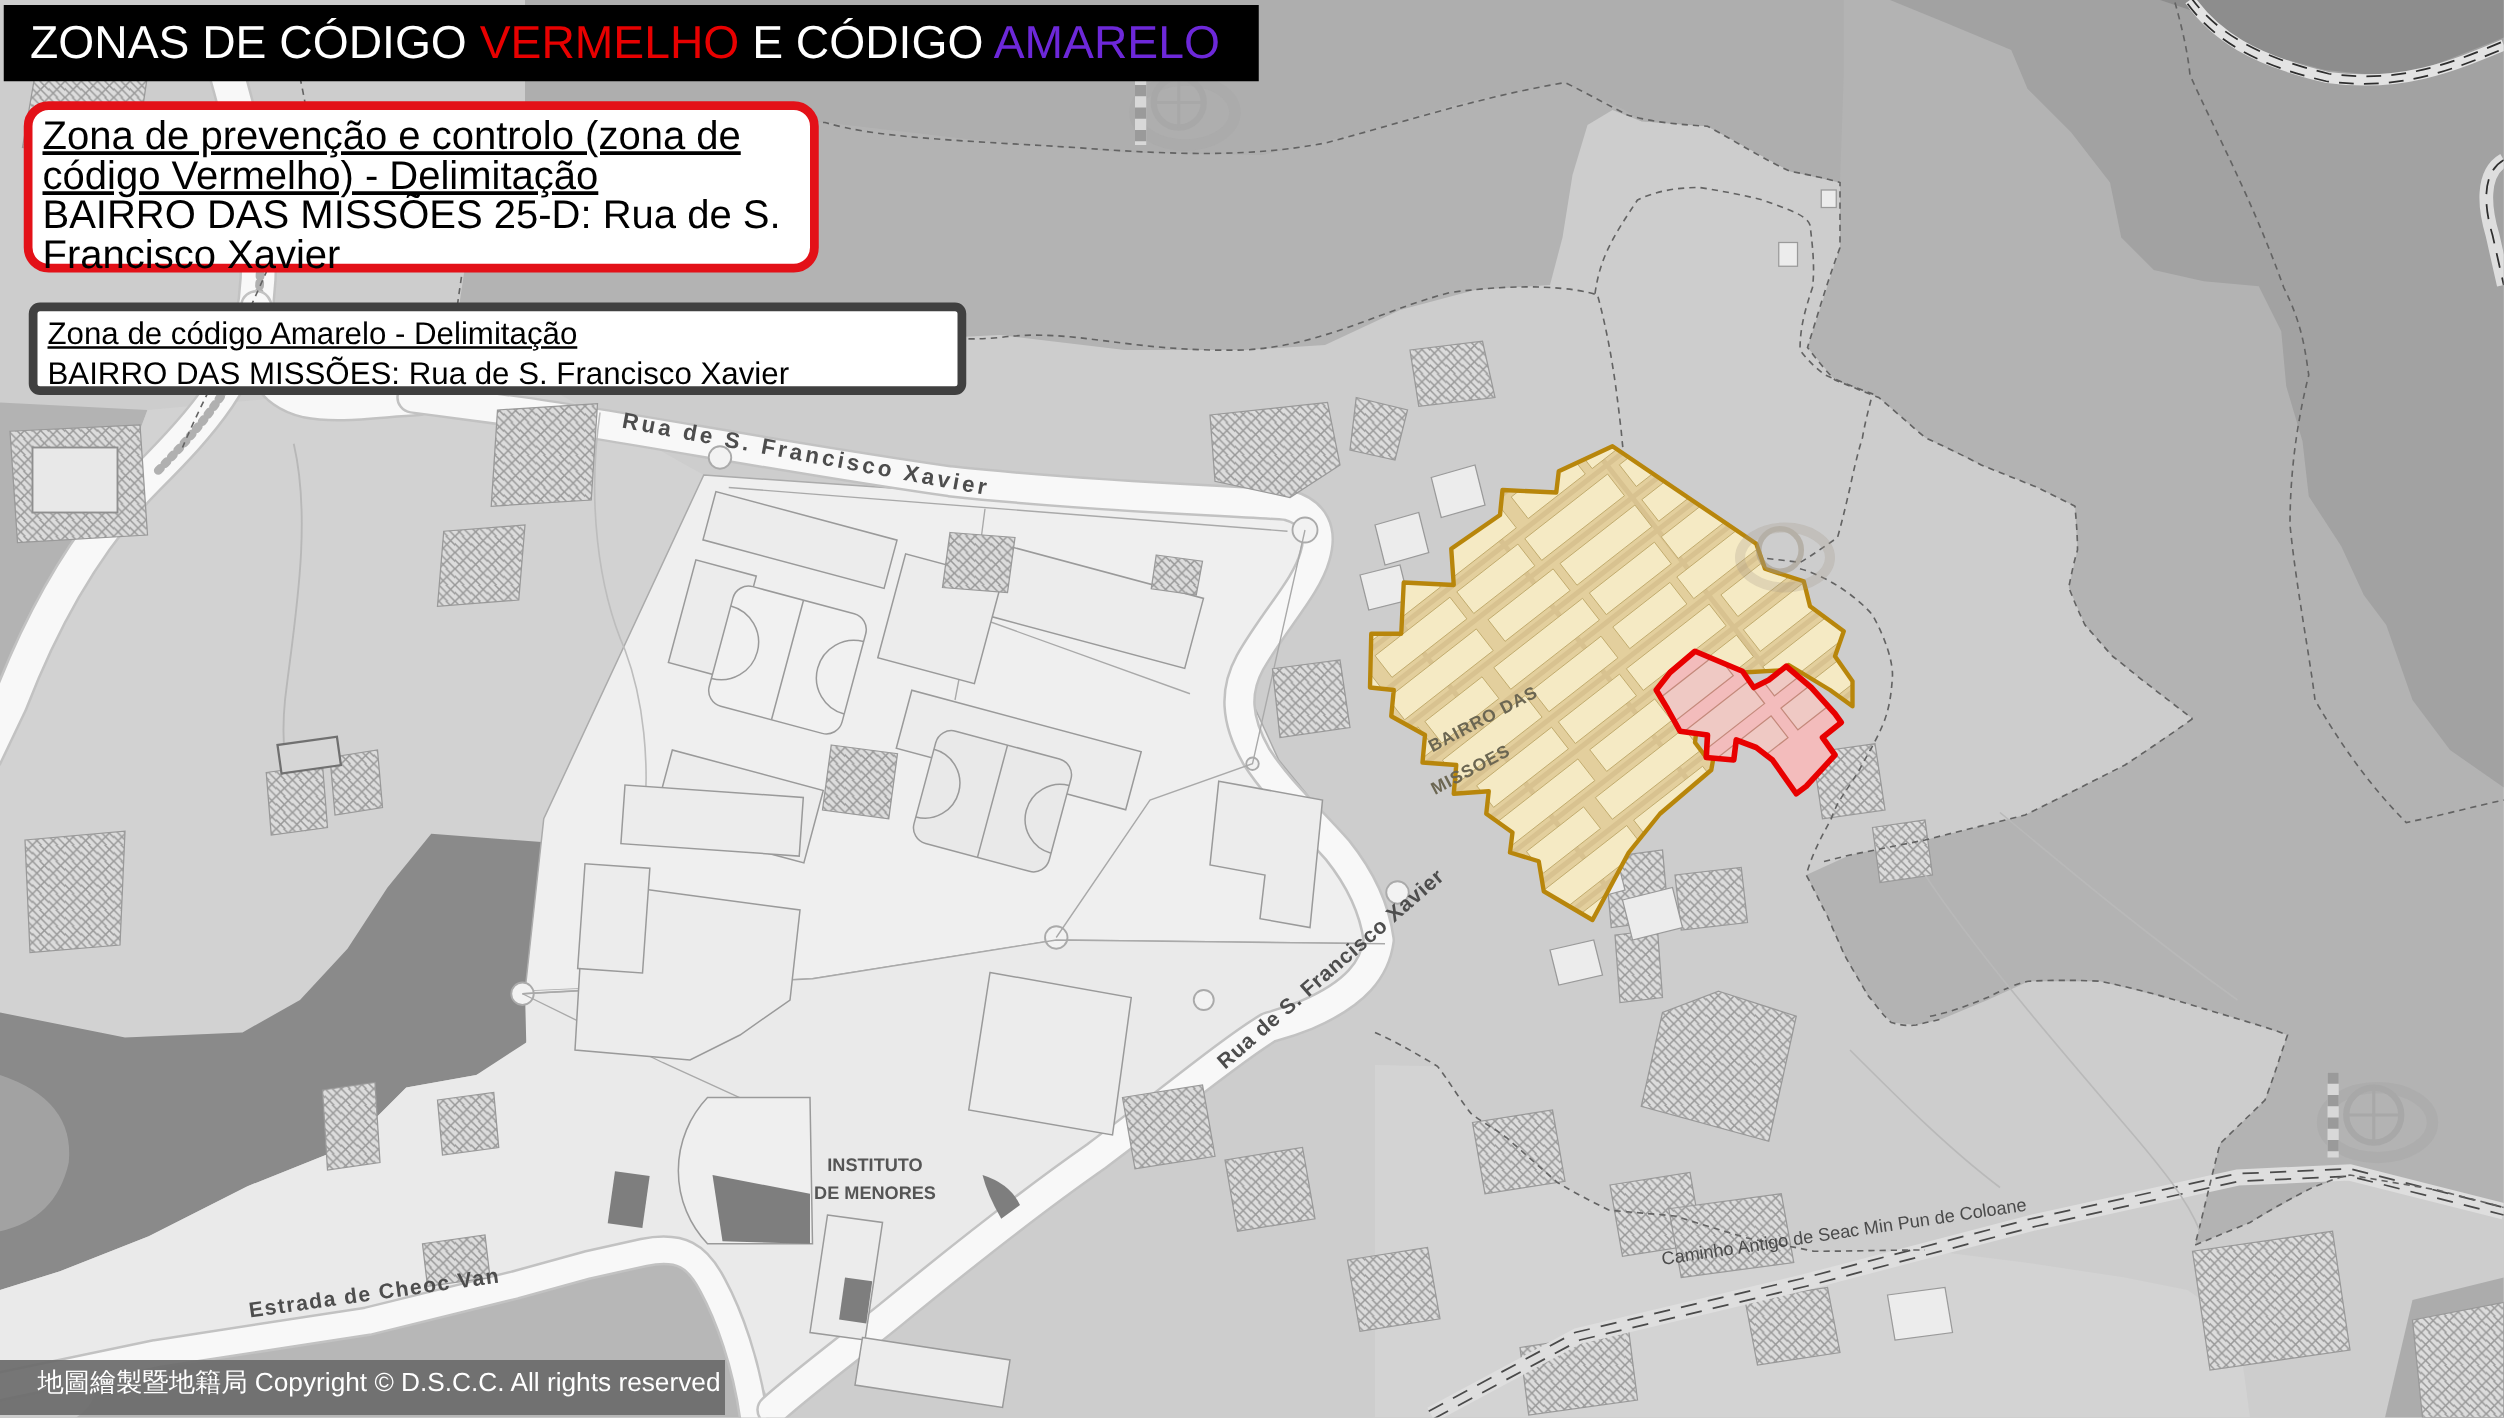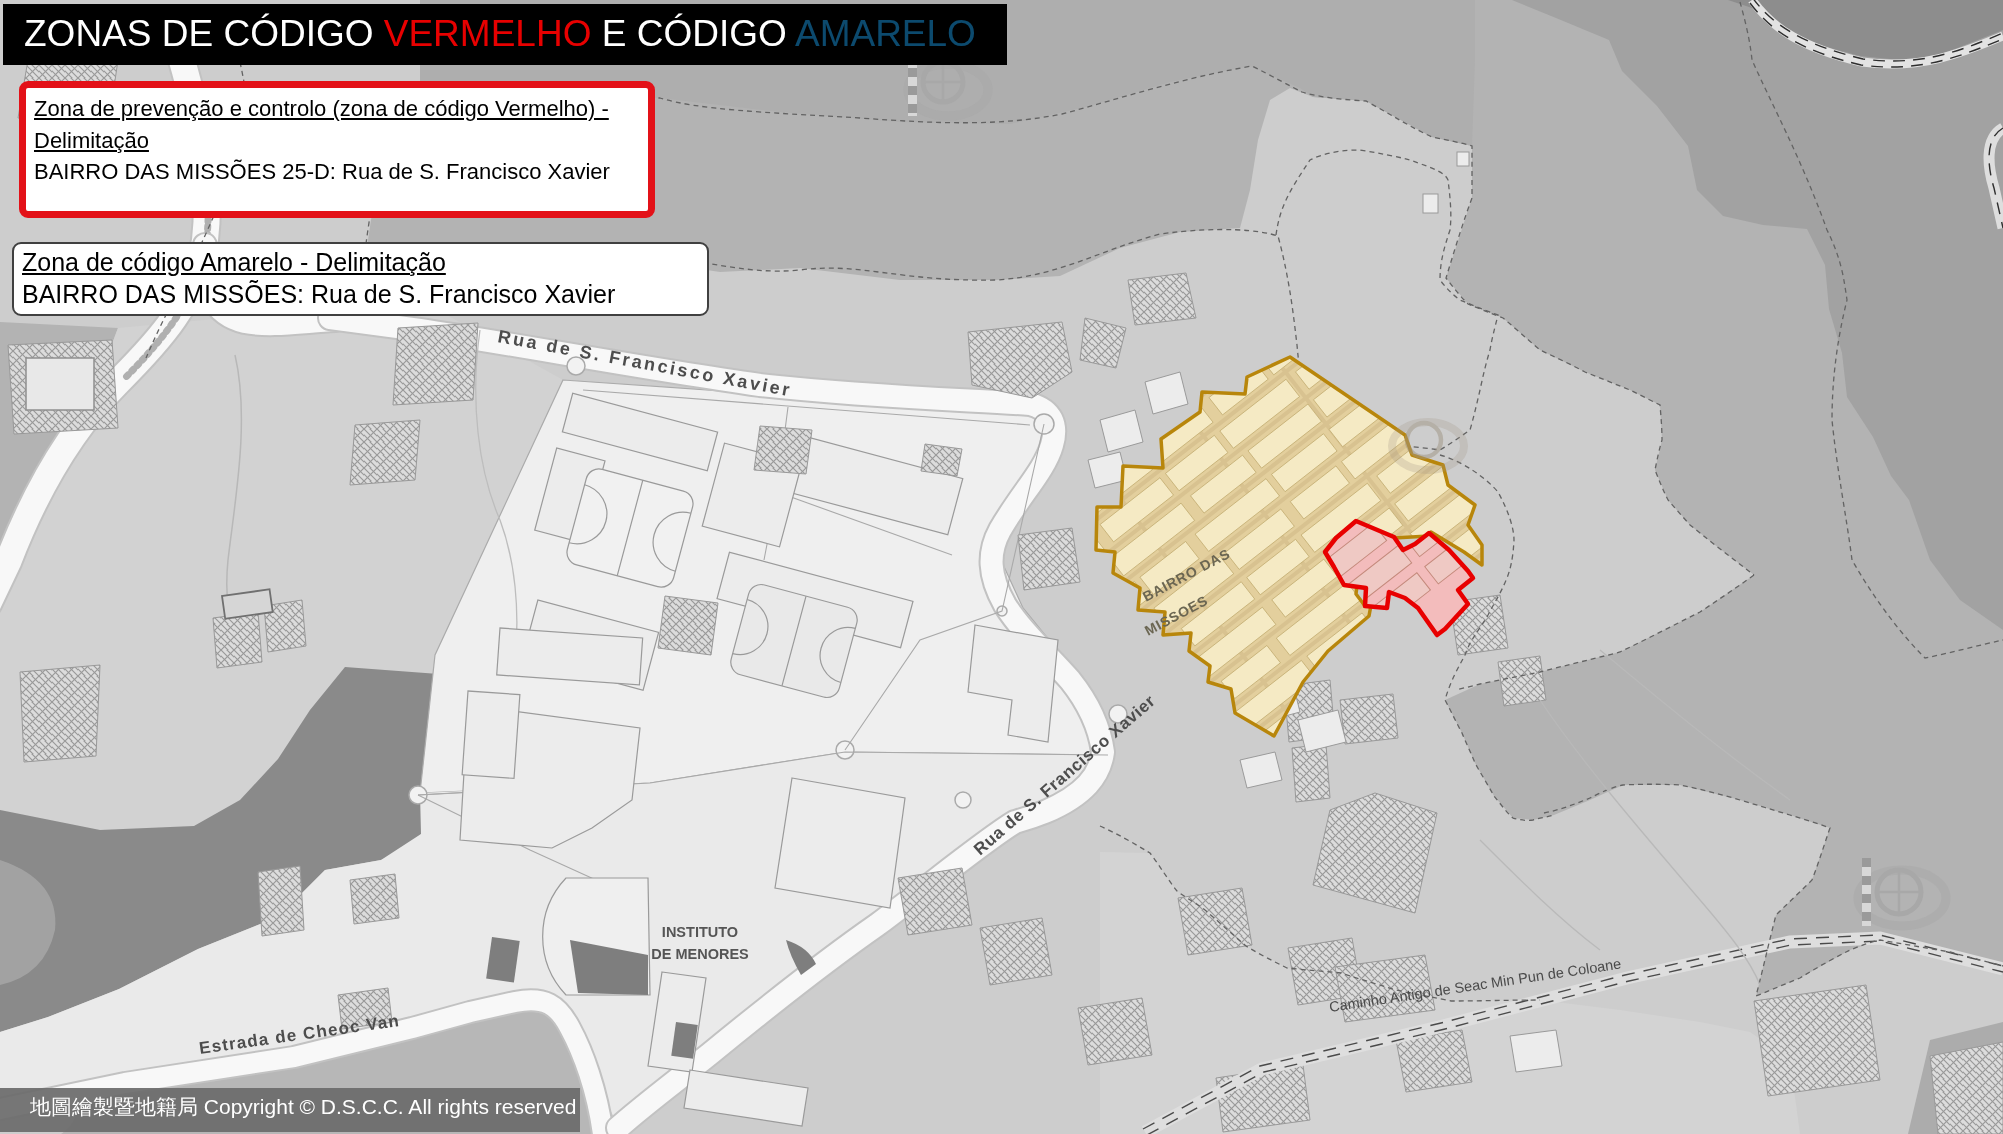--- a/index.html
+++ b/index.html
@@ -438,26 +438,26 @@
 
   <text x="1146" y="602" font-size="14" letter-spacing="0.8" fill="#6b6652" transform="rotate(-28,1146,602)">BAIRRO DAS</text>
 
   <text x="1148" y="636" font-size="14" letter-spacing="0.8" fill="#6b6652" transform="rotate(-28,1148,636)">MISSOES</text>
 
   <text x="136" y="252" font-size="15" letter-spacing="2" fill="#5a5a5a" transform="rotate(75,136,252)">a</text>
 </g>
 </svg>
 
 <div style="position:absolute;left:3px;top:4px;width:1004px;height:61px;background:#000;"></div>
-<div style="position:absolute;left:24px;top:13px;font-size:37px;color:#fff;white-space:nowrap;">ZONAS DE CÓDIGO <span style="color:#e80000;">VERMELHO</span> E CÓDIGO <span style="color:#0c4a6e;text-align:right;">AMARELO</span></div>
-
-<div style="position:absolute;left:19px;top:81px;width:636px;height:137px;box-sizing:border-box;background:#fff;border:7px solid #e31118;border-radius:9px;padding:5px 0 0 8px;font-size:22px;line-height:31.5px;color:#000;">
+<div style="position:absolute;left:24px;top:13px;font-size:37px;color:#fff;white-space:nowrap;">ZONAS DE CÓDIGO <span style="color:#e80000;">VERMELHO</span> E CÓDIGO <span style="color:#6d28d9;text-align:right;">AMARELO</span></div>
+
+<div style="position:absolute;left:19px;top:81px;width:636px;height:137px;box-sizing:border-box;background:#fff;border:7px solid #e31118;border-radius:20px;padding:5px 0 0 8px;font-size:32px;line-height:31.5px;color:#000;">
 <span style="text-decoration:underline;">Zona de prevenção e controlo (zona de código Vermelho) - Delimitação</span><br>
 BAIRRO DAS MISSÕES 25-D: Rua de S. Francisco Xavier
 </div>
 
-<div style="position:absolute;left:12px;top:242px;width:697px;height:74px;box-sizing:border-box;background:#fff;border:2px solid #404040;border-radius:9px;padding:3px 0 0 8px;font-size:25px;line-height:31.5px;color:#000;">
+<div style="position:absolute;left:23px;top:242px;width:750px;height:74px;box-sizing:border-box;background:#fff;border:7px solid #404040;border-radius:9px;padding:3px 0 0 8px;font-size:25px;line-height:31.5px;color:#000;">
 <span style="text-decoration:underline;">Zona de código Amarelo - Delimitação</span><br>
 BAIRRO DAS MISSÕES: Rua de S. Francisco Xavier
 </div>
 
 <div style="position:absolute;left:0;top:1088px;width:580px;height:44px;background:rgba(108,108,108,0.93);color:#fff;font-size:21px;line-height:38px;padding-left:30px;box-sizing:border-box;white-space:nowrap;">地圖繪製暨地籍局 Copyright © D.S.C.C. All rights reserved</div>
 </div>
 
 </body></html>

